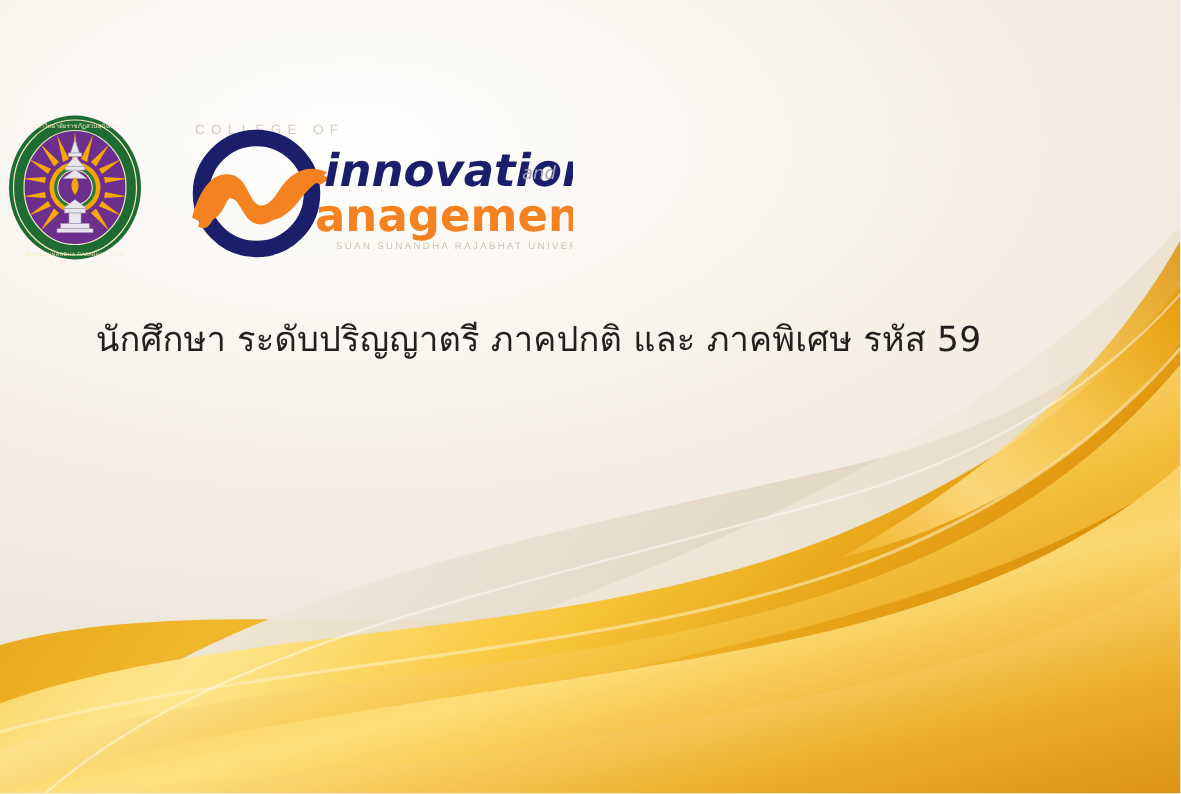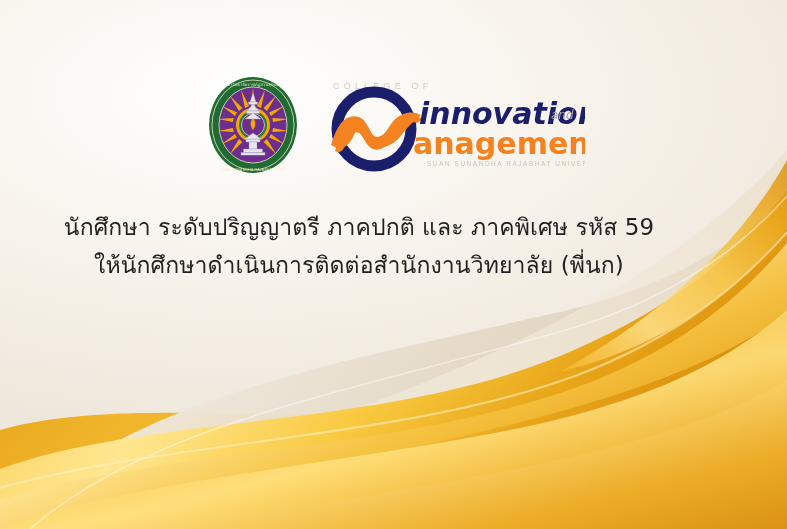--- a/index.html
+++ b/index.html
@@ -12,21 +12,21 @@
     position:relative;width:787px;height:529px;overflow:hidden;
     background:
       radial-gradient(120% 90% at 30% 18%, #ffffff 0%, #f7f2ea 38%, #eee7dc 70%, #e9e0d2 100%);
   }
   
   #decor{position:absolute;inset:0;width:787px;height:529px;}
 
   
   .logos{
     position:absolute;top:70px;left:0;width:787px;height:110px;
-    display:flex;align-items:center;justify-content:center;gap:14px;
+    display:flex;align-items:center;gap:14px;
   }
   .seal{width:100px;height:100px;flex:0 0 auto;}
   .imlogo{width:268px;height:96px;flex:0 0 auto;position:relative;}
 
   
   .message{
     position:absolute;left:0;top:208px;width:718px;
     text-align:center;
     font-family:"DejaVu Sans","Liberation Sans",sans-serif;
     color:#231f20;
@@ -193,16 +193,15 @@
 
         <text x="96" y="77" font-size="30" font-weight="bold" fill="#f58220" font-family="'DejaVu Sans',sans-serif">anagement</text>
 
         <text x="110" y="89" font-size="6.4" letter-spacing="1.6" fill="#c3b7a4" font-family="'Liberation Sans',sans-serif" opacity="0.85">SUAN SUNANDHA RAJABHAT UNIVERSITY</text>
       </svg>
     </div>
   </div>
 
   <div class="message">
     <div class="line l1">นักศึกษา ระดับปริญญาตรี ภาคปกติ และ ภาคพิเศษ รหัส 59</div>
-    <div class="line l3">ให้นักศึกษาดำเนินการติดต่อสำนักงานวิทยาลัย (พี่นก)</div>
   </div>
 
 </div>
 
 </body></html>

